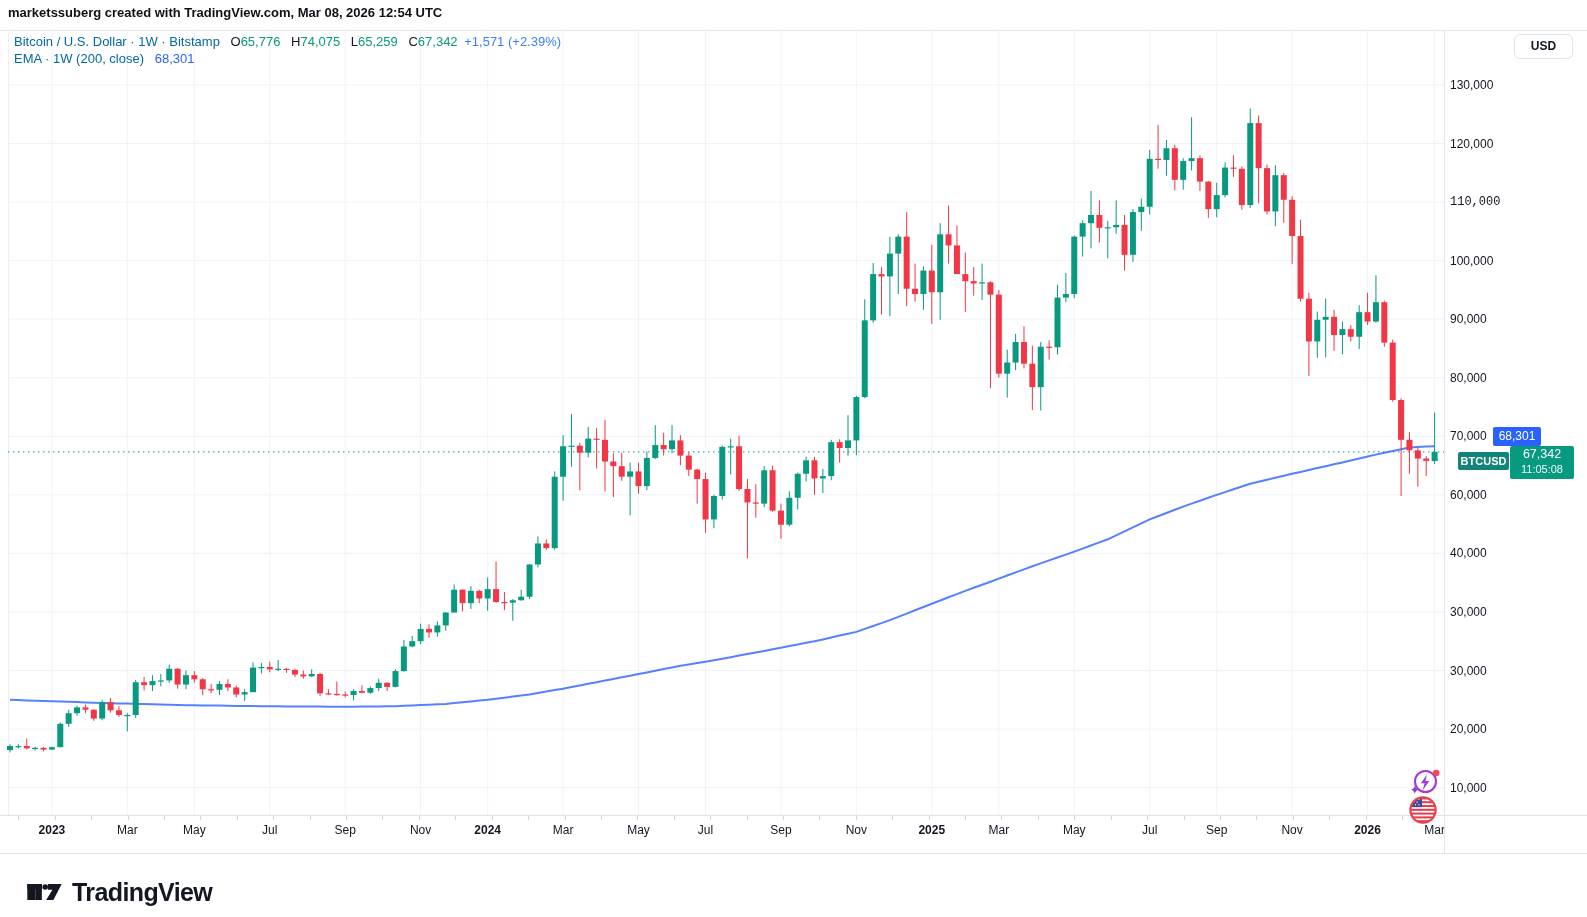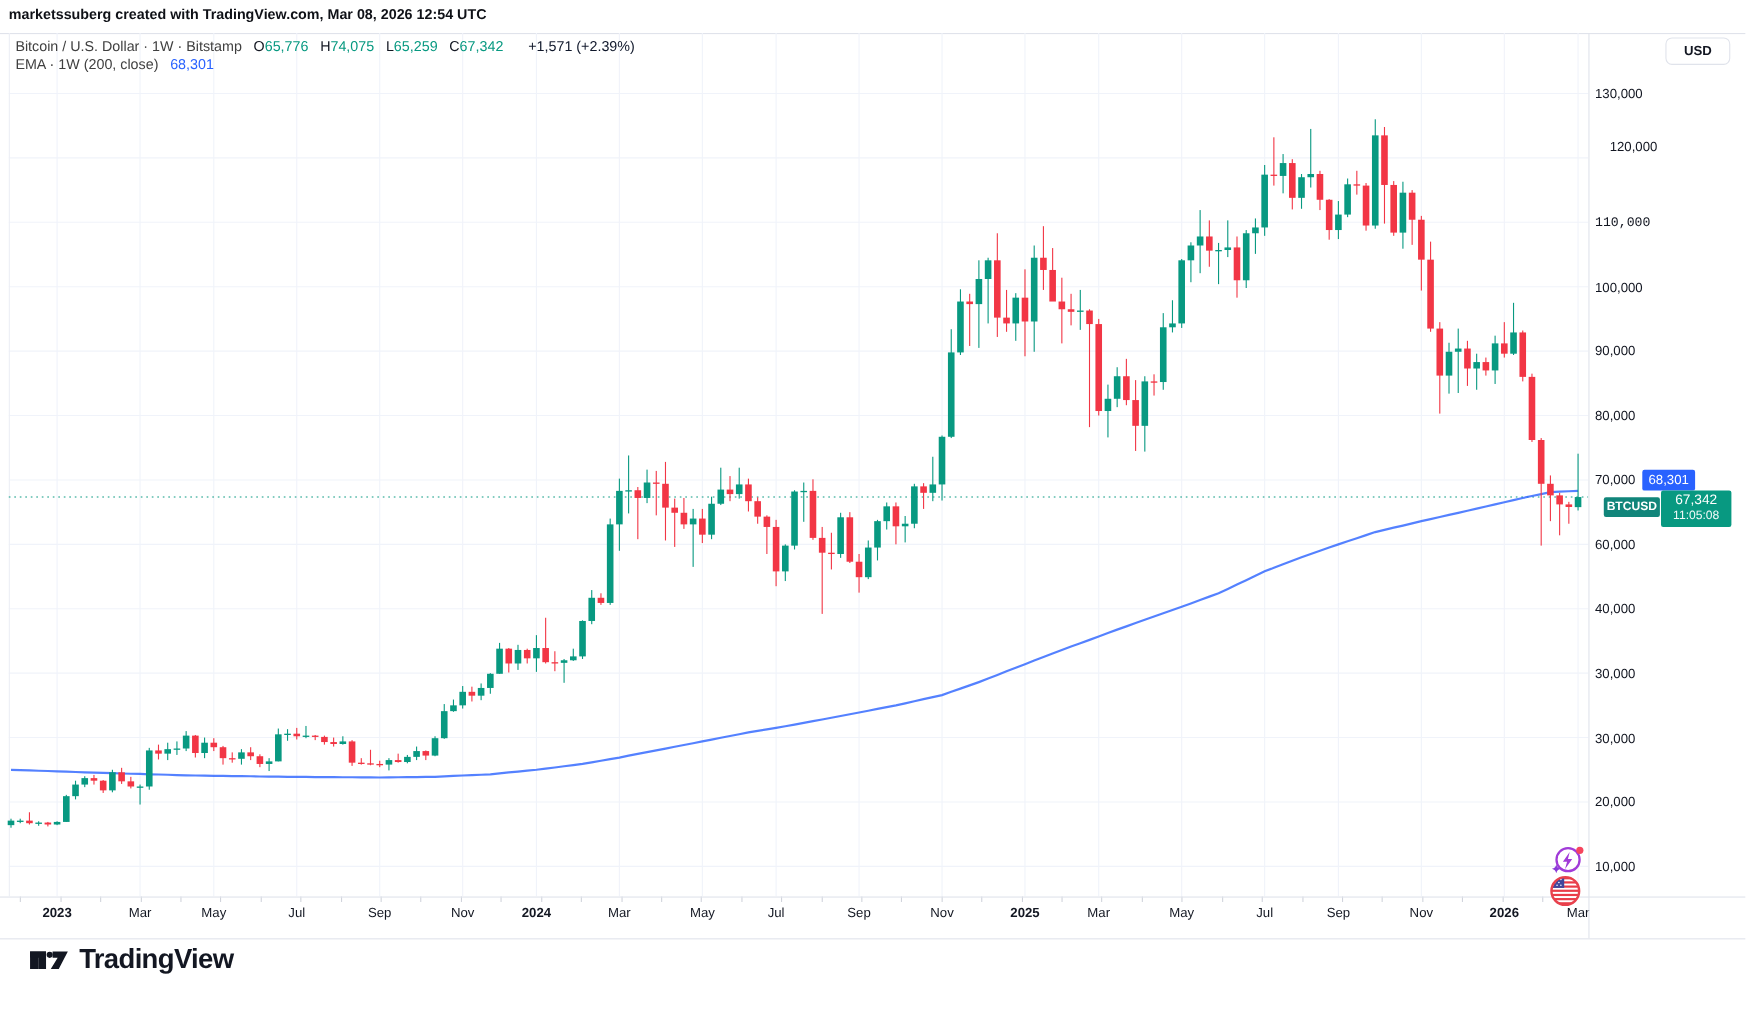--- a/index.html
+++ b/index.html
@@ -3,40 +3,40 @@
 <meta charset="utf-8">
 <style>
   html,body{margin:0;padding:0;background:#fff;}
   .app{position:relative;width:1587px;height:917px;background:#fff;overflow:hidden;
        font-family:"Liberation Sans",sans-serif;color:#131722;border-radius:19px;}
   .attr{position:absolute;left:8px;top:5px;font-size:13px;font-weight:700;color:#0f1117;white-space:nowrap;}
   .hline{position:absolute;left:0;width:1587px;height:1px;background:#e0e3eb;}
   .vline{position:absolute;width:1px;background:#e0e3eb;}
   #chart{position:absolute;left:0;top:30px;}
   .legend{position:absolute;left:14px;font-size:13px;white-space:nowrap;z-index:5;}
-  .legend .t{font-weight:400;color:#404040;}
+  .legend .t{font-weight:400;color:#0369a1;}
   .legend .k{color:#131722;margin-left:7px;}
   .legend .v{color:#089981;}
-  .legend .chg{color:#0f172a;margin-left:19px;}
+  .legend .chg{color:#3b82f6;margin-left:3px;}
   .legend .emaval{color:#2962ff;margin-left:7px;}
   .axis-label{position:absolute;left:1450px;width:70px;height:16px;font-size:12px;color:#131722;line-height:16px;}
   .usd-btn{position:absolute;left:1514px;top:34px;width:57px;height:23px;border:1px solid #e0e3eb;border-radius:6px;
            font-size:12px;font-weight:600;color:#131722;text-align:center;line-height:23px;background:#fff;}
   .badge-ema{position:absolute;left:1493px;top:427px;width:48px;height:19px;background:#2962ff;color:#fff;
              font-size:12px;text-align:center;line-height:19px;border-radius:2px;z-index:6;}
   .sym-tag{position:absolute;left:1458px;top:452px;width:51px;height:18px;background:#11857a;color:#fff;
            font-size:11px;font-weight:600;text-align:center;line-height:18px;border-radius:2px;z-index:6;}
   .badge-price{position:absolute;left:1510px;top:446px;width:64px;height:33px;background:#089981;color:#fff;
                border-radius:2px;text-align:center;z-index:6;}
   .badge-price .p{font-size:12.5px;line-height:17px;}
   .badge-price .cd{font-size:11px;line-height:13px;opacity:.95;}
   .xlab{position:absolute;top:823px;transform:translateX(-50%);font-size:12px;color:#131722;white-space:nowrap;}
   .xlab.year{font-weight:700;}
   .tick{position:absolute;top:815px;width:1px;height:5px;background:#d1d4dc;}
-  .footer{position:absolute;left:26px;top:858px;display:flex;align-items:center;gap:9px;}
+  .footer{position:absolute;left:26px;top:878px;display:flex;gap:9px;}
   .footer .brand{font-size:25px;font-weight:800;letter-spacing:-0.6px;color:#131722;}
   .icon-abs{position:absolute;z-index:4;}
 </style>
 </head>
 <body>
 
 <div class="app">
 
   <div class="attr">marketssuberg created with TradingView.com, Mar 08, 2026 12:54 UTC</div>
 
@@ -433,21 +433,21 @@
   </div>
   <div class="legend" style="top:51px">
     <span class="t">EMA · 1W (200, close)</span>
     <span class="emaval">68,301</span>
   </div>
 
   <div class="usd-btn">USD</div>
 
   <div id="ylabels">
       <div class="axis-label" style="top: 77px;">130,000</div>
-      <div class="axis-label" style="top: 125px; text-align: center;">120,000</div>
+      <div class="axis-label" style="top: 136px;">120,000</div>
       <div class="axis-label" style="top: 194.1px; font-family: Liberation Mono, monospace;">110,000</div>
       <div class="axis-label" style="top: 252.65px;">100,000</div>
       <div class="axis-label" style="top: 311.2px;">90,000</div>
       <div class="axis-label" style="top: 369.75px;">80,000</div>
       <div class="axis-label" style="top: 428.3px;">70,000</div>
       <div class="axis-label" style="top: 486.85px;">60,000</div>
       <div class="axis-label" style="top: 545.4px;">40,000</div>
       <div class="axis-label" style="top: 603.95px;">30,000</div>
       <div class="axis-label" style="top: 662.5px;">30,000</div>
       <div class="axis-label" style="top: 721.05px;">20,000</div>

